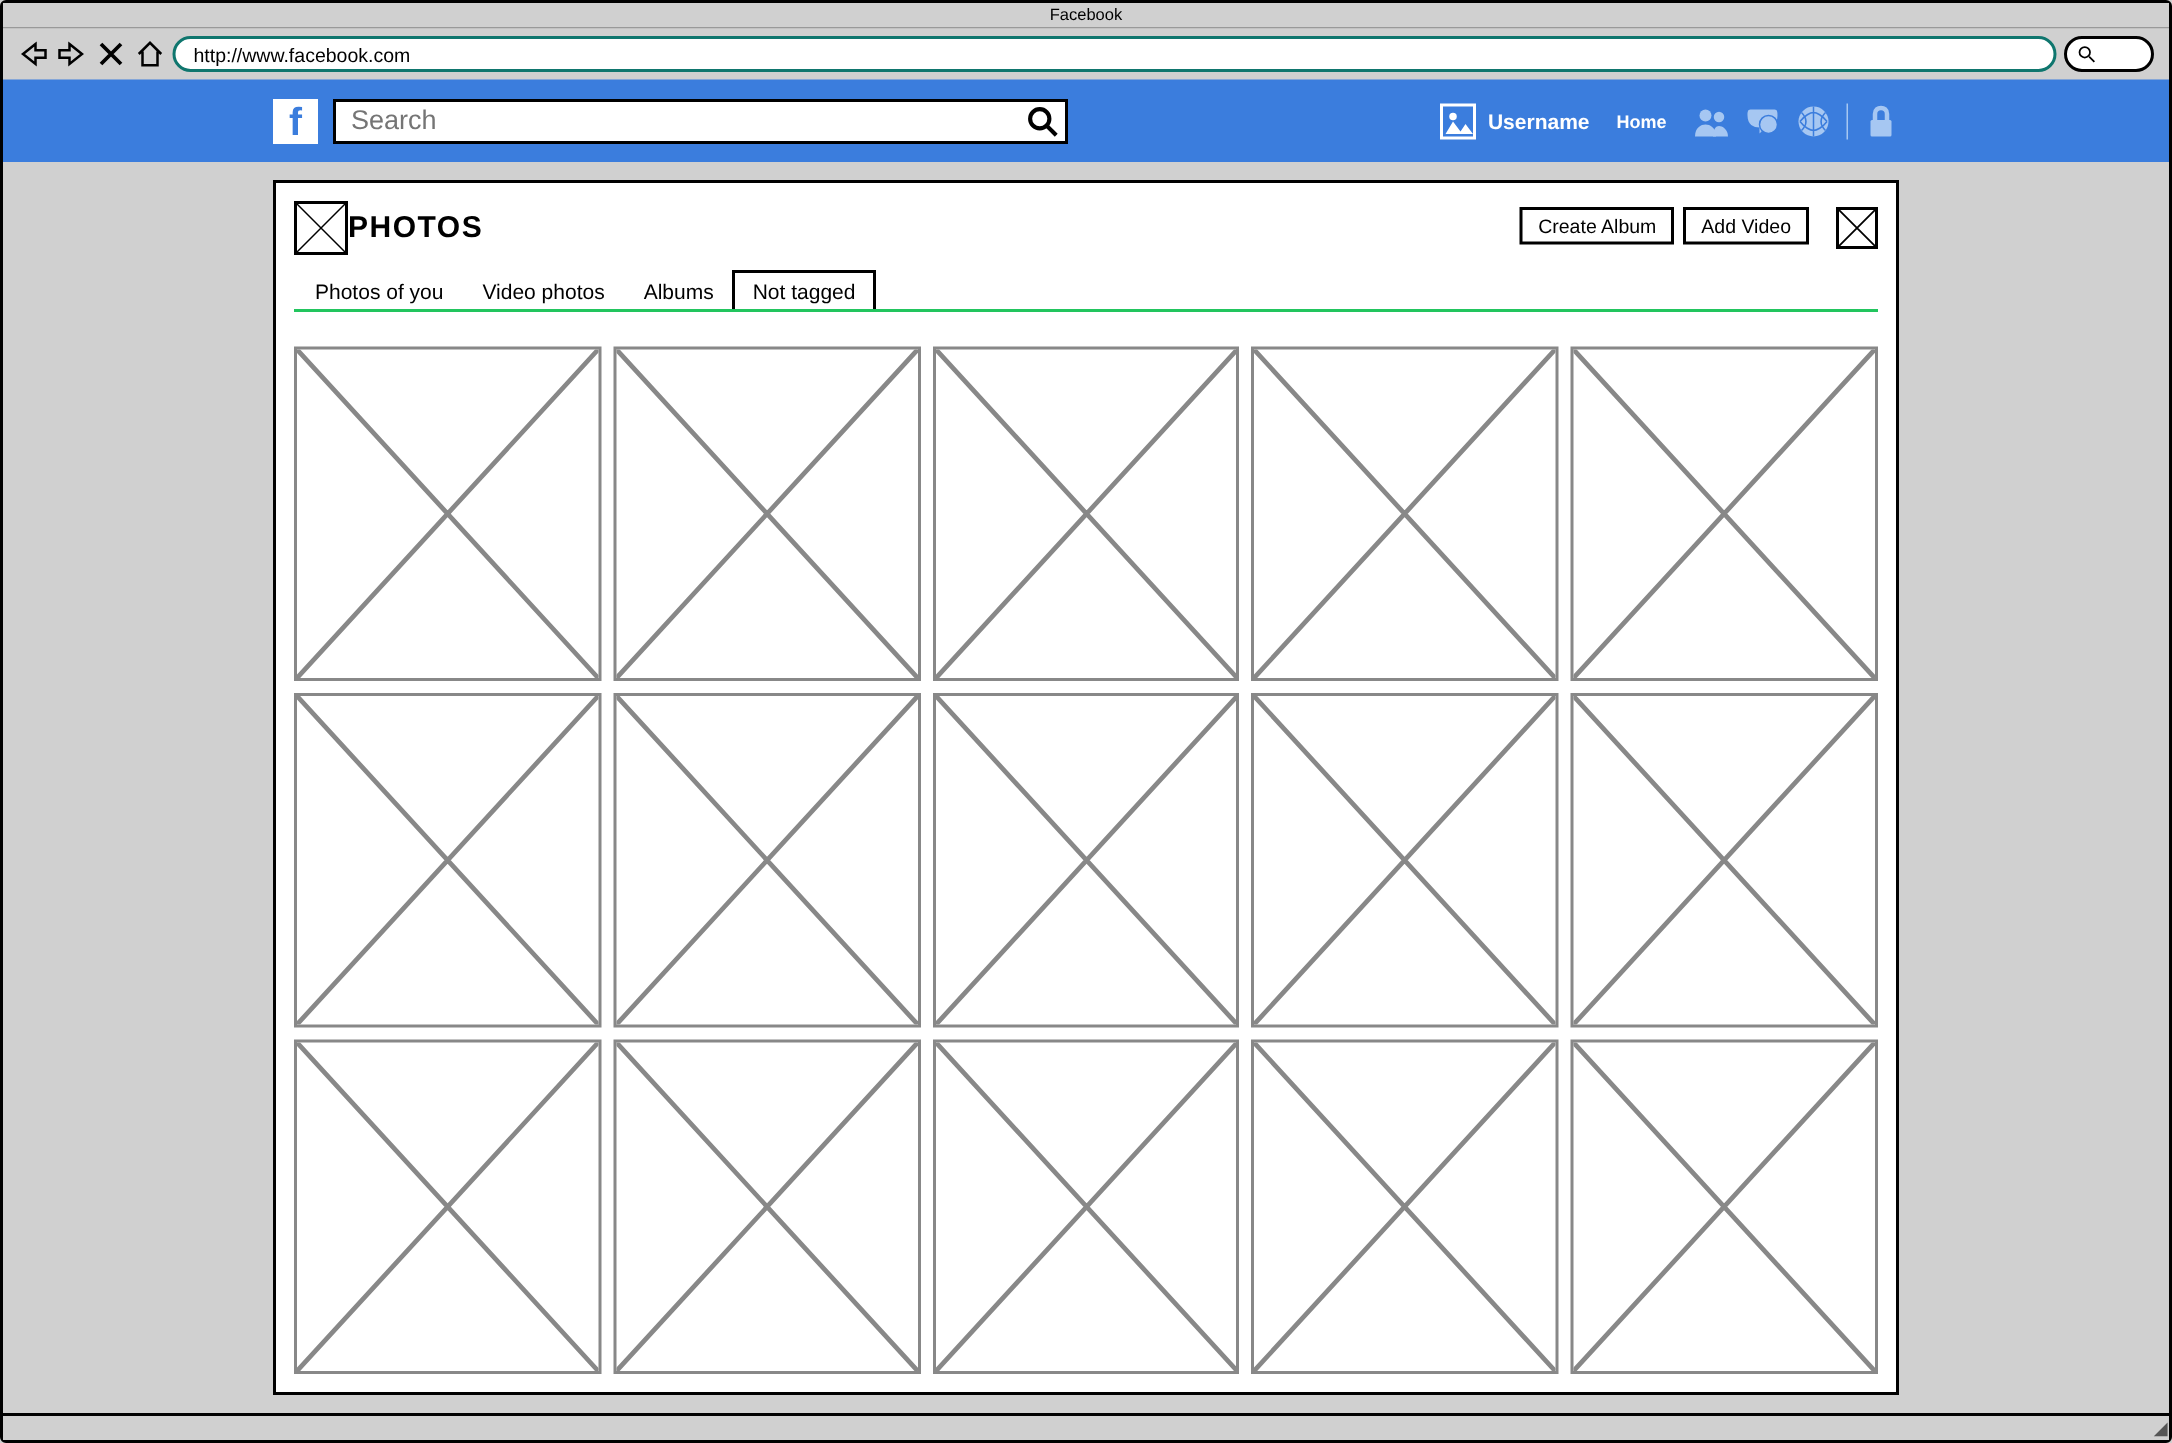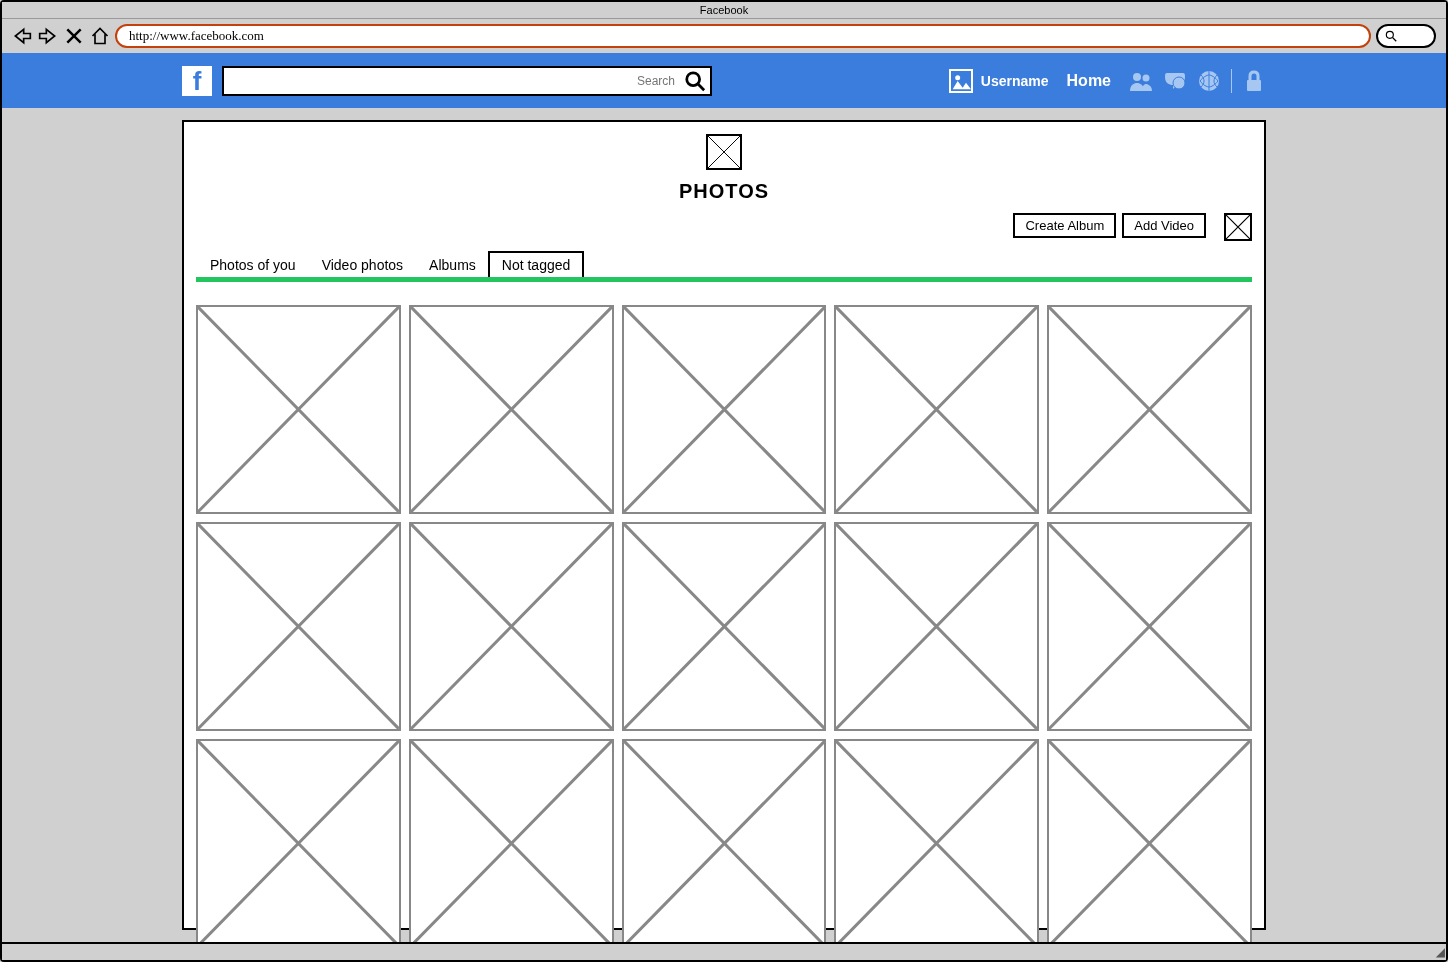--- a/index.html
+++ b/index.html
@@ -48,26 +48,26 @@
       height: 20px;
       display: flex;
       align-items: center;
       justify-content: center;
       cursor: pointer;
     }
     
     .url-bar {
       flex: 1;
       height: 24px;
-      border: 2px solid #c2410c;
+      border: 2px solid #0f766e;
       border-radius: 12px;
       padding: 0 12px;
       font-size: 13px;
       background: #fff;
-      font-family: Liberation Serif, serif;
+      font-family: Liberation Sans, sans-serif;
     }
     
     .search-pill {
       width: 60px;
       height: 24px;
       border: 2px solid #000;
       border-radius: 12px;
       background: #fff;
       display: flex;
       align-items: center;
@@ -101,24 +101,23 @@
     .fb-search-wrap {
       position: relative;
       width: 490px;
     }
     
     .fb-search {
       width: 100%;
       height: 30px;
       border: 2px solid #000;
       padding: 0 35px 0 10px;
-      font-size: 12px;
+      font-size: 18px;
       font-family: inherit;
       background: #fff;
-      text-align: right;
     }
     
     .fb-search-icon {
       position: absolute;
       right: 6px;
       top: 50%;
       transform: translateY(-50%);
       width: 22px;
       height: 22px;
     }
@@ -144,21 +143,21 @@
     .profile-thumb {
       width: 24px;
       height: 24px;
       border: 2px solid #fff;
       position: relative;
       background: transparent;
     }
     
     .fb-home {
       font-weight: bold;
-      font-size: 16px;
+      font-size: 12px;
       cursor: pointer;
     }
     
     .fb-icons {
       display: flex;
       gap: 10px;
       align-items: center;
     }
     
     .fb-icon {
@@ -186,23 +185,22 @@
       border: 2px solid #000;
       height: 100%;
       padding: 12px;
       display: flex;
       flex-direction: column;
     }
     
     .photos-header {
       display: flex;
       align-items: center;
-      gap: 10px;
+      gap: 0;
       margin-bottom: 10px;
-      flex-direction: column;
     }
     
     .placeholder-box {
       border: 2px solid #000;
       position: relative;
       background: #fff;
     }
     
     .placeholder-box::before,
     .placeholder-box::after {
@@ -246,21 +244,21 @@
     }
     
     .action-icon {
       width: 28px;
       height: 28px;
       margin-left: 12px;
     }
     
     .tabs {
       display: flex;
-      border-bottom: 5px solid #22c55e;
+      border-bottom: 2px solid #22c55e;
       margin-bottom: 23px;
     }
     
     .tab {
       padding: 4px 12px;
       font-size: 14px;
       border: 2px solid #000;
       border-bottom: none;
       margin-right: -2px;
       background: #fff;

